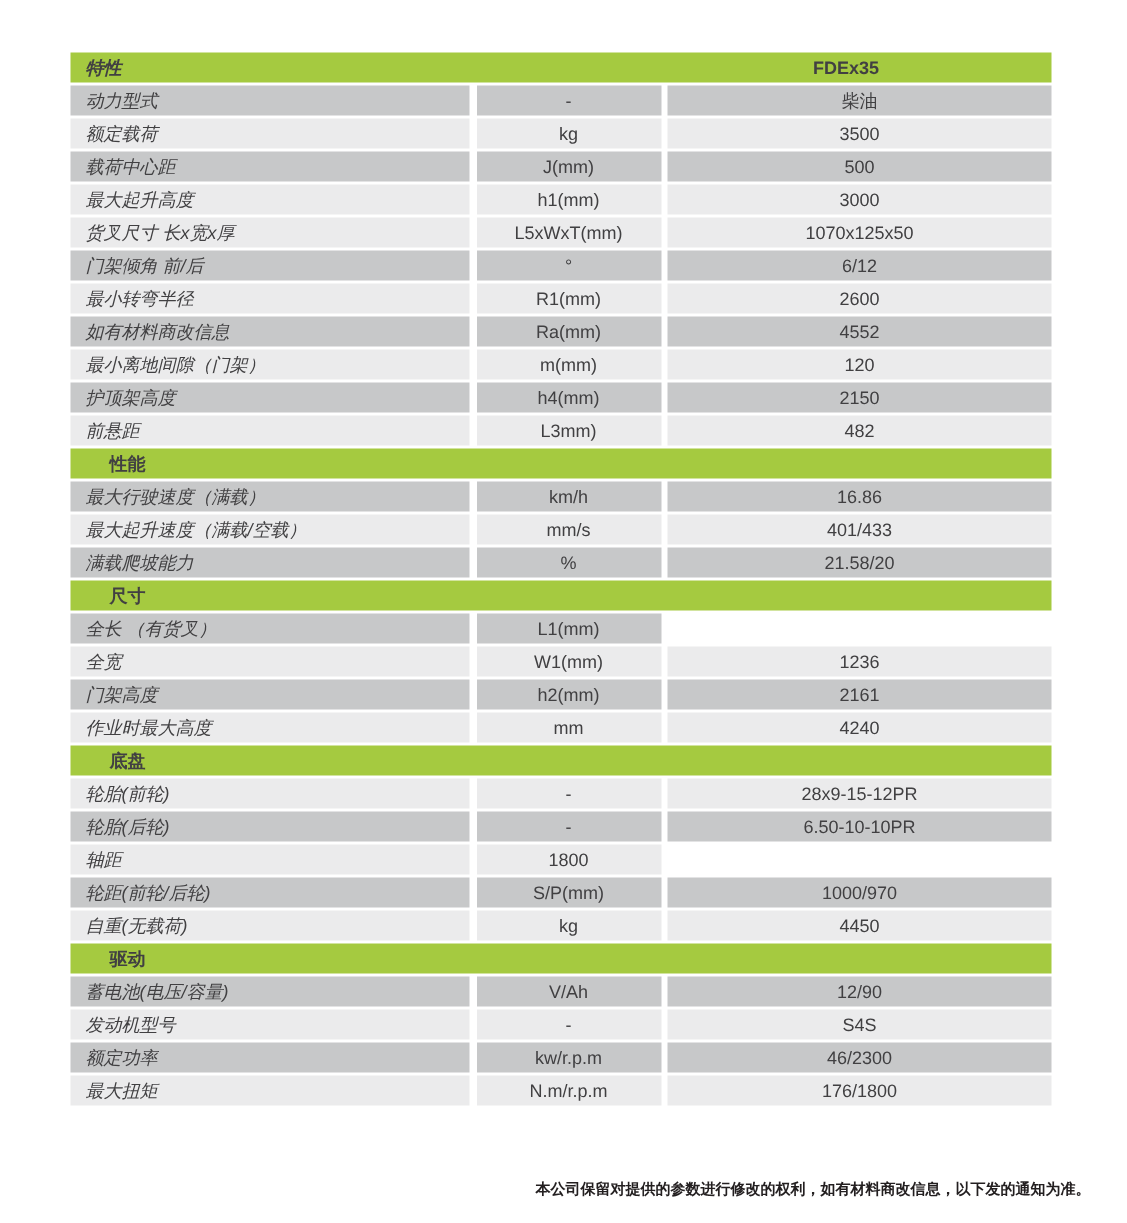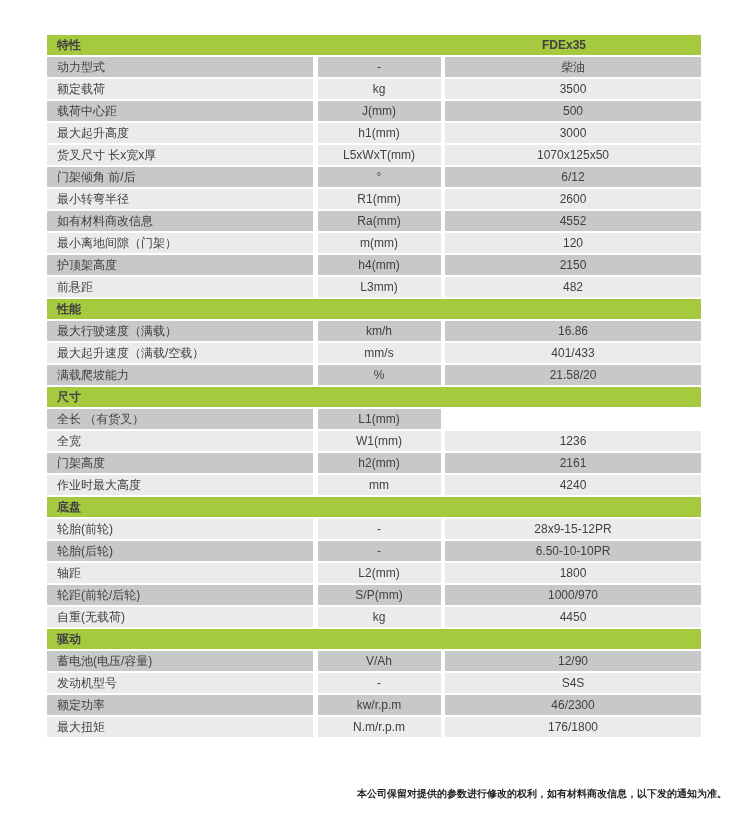--- a/index.html
+++ b/index.html
@@ -30,28 +30,28 @@
     grid-template-columns:266px 123px 256px;
     column-gap:0;
     background:var(--green);
   }
   .cell{
     display:flex;align-items:center;
     font-size:12px;line-height:12px;
     color:var(--text);
     overflow:hidden;white-space:nowrap;
   }
-  .cell.lbl{justify-content:flex-start;padding-left:10px;}
+  .cell.lbl{justify-content:flex-start;padding-left:10px;font-style:italic;}
   .cell.ctr{justify-content:center;}
   .cell.bold{font-weight:bold;}
   .shade-dark{background:var(--row-dark);}
   .shade-light{background:var(--row-light);text-align:right;}
   .section-title{
     font-weight:bold;font-size:12px;color:var(--text);
-    display:flex;align-items:center;padding-left:10px;
+    display:flex;align-items:center;padding-left:26px;
     background:transparent;
   }
   .footer-note{
     position:absolute;left:47px;top:788px;width:680px;
     text-align:right;
     font-size:10px;line-height:12px;font-weight:bold;
     color:var(--footer);
   }
 </style>
 </head>
@@ -167,21 +167,20 @@
         <div class="cell ctr shade-light">-</div>
         <div class="cell ctr shade-light">28x9-15-12PR</div>
       </div>
       <div class="t-row">
         <div class="cell lbl shade-dark">轮胎(后轮)</div>
         <div class="cell ctr shade-dark">-</div>
         <div class="cell ctr shade-dark">6.50-10-10PR</div>
       </div>
       <div class="t-row">
         <div class="cell lbl shade-light">轴距</div>
-        <div class="cell ctr shade-light">L2(mm)</div>
         <div class="cell ctr shade-light">1800</div>
       </div>
       <div class="t-row">
         <div class="cell lbl shade-dark">轮距(前轮/后轮)</div>
         <div class="cell ctr shade-dark">S/P(mm)</div>
         <div class="cell ctr shade-dark">1000/970</div>
       </div>
       <div class="t-row">
         <div class="cell lbl shade-light">自重(无载荷)</div>
         <div class="cell ctr shade-light">kg</div>

